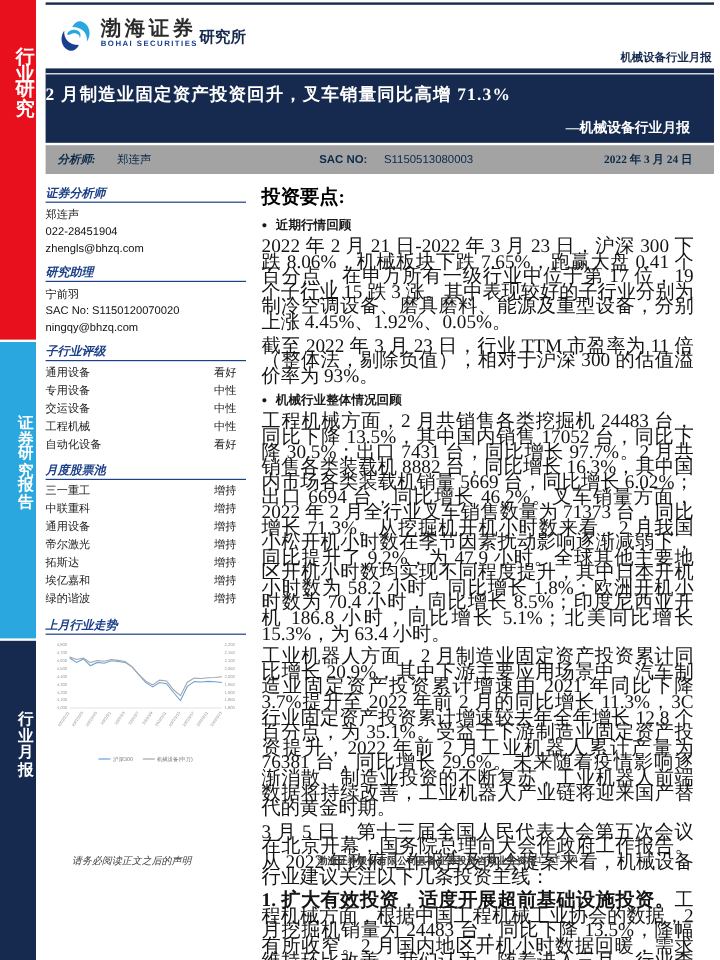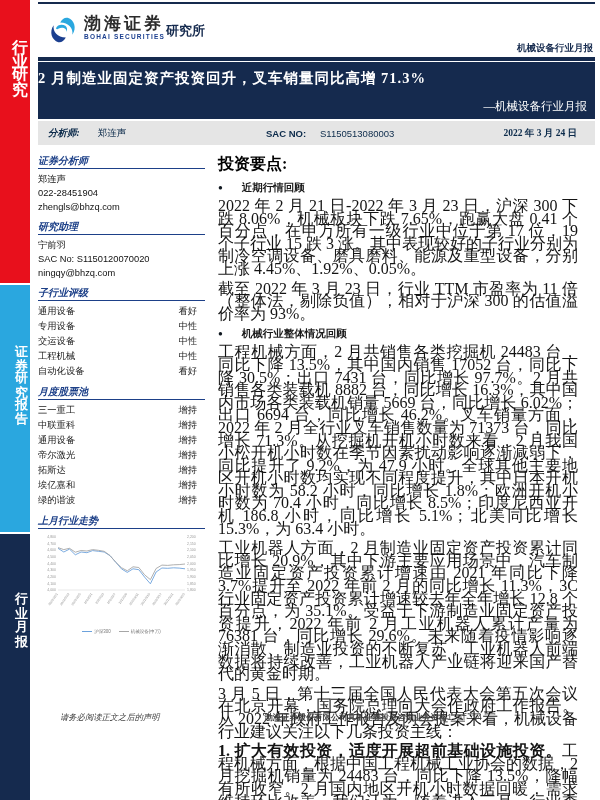--- a/index.html
+++ b/index.html
@@ -32,24 +32,24 @@
   .brand-txt { position:absolute; left:46px; top:14px; }
   .brand-cn { font-size:17px; font-weight:bold; color:#2b2b2b; letter-spacing:3px; line-height:19px; }
   .brand-en { font-size:6.5px; font-weight:bold; color:#1b3f8f; letter-spacing:1.2px;
               font-family:"Liberation Sans","DejaVu Sans",sans-serif; }
   .dept { position:absolute; left:128px; top:22px; font-size:13px; font-weight:bold; color:#152a4e; }
   .report-type { position:absolute; right:2px; bottom:2px; font-size:9.5px; font-weight:bold; color:#152a4e; }
   
   .title-block { position:relative; height:62px; background:#152a4e; margin-bottom:2px; }
   .title-inner-line { position:absolute; left:0; top:4px; width:100%; height:1px; background:#ffffff; }
   .doc-title { padding-top:12px; text-align:left; color:#fff; font-size:14.5px; font-weight:bold; letter-spacing:1px; }
-  .doc-subtitle { position:absolute; right:8px; bottom:5px; color:#fff; font-size:11.5px; font-weight:normal; }
+  .doc-subtitle { position:absolute; right:20px; bottom:5px; color:#fff; font-size:11.5px; font-weight:bold; }
   
   .analyst-bar {
-    height:24px; background:#e5e5e5; display:flex; align-items:center;
+    height:24px; background:#a3a3a3; display:flex; align-items:center;
     color:#0b2a4a; font-size:9.5px; padding:0 10px; position:relative;
   }
   .ab-label { font-weight:bold; font-style:italic; }
   .ab-name { margin-left:18px; }
   .ab-sac-label { position:absolute; left:228px; font-weight:bold; font-family:"Liberation Sans","DejaVu Sans",sans-serif; }
   .ab-sac-no { position:absolute; left:282px; font-family:"Liberation Sans","DejaVu Sans",sans-serif; }
   .ab-date { position:absolute; right:18px; font-weight:bold; }
   
   .columns { display:flex; margin-top:9px; }
   .left-col { width:167px; margin-right:13px; }
@@ -65,21 +65,21 @@
   .l-row { display:flex; justify-content:space-between; font-size:9.3px; height:15px; line-height:15px; }
   .l-row .val { padding-right:8px; }
   
   .chart-box { width:167px; }
   .legend { display:flex; justify-content:center; gap:8px; margin-top:1px; }
   .legend-item { display:flex; align-items:center; gap:2px; font-size:4.5px; color:#777;
                  font-family:"Liberation Sans","DejaVu Sans",sans-serif; }
   .legend-swatch { width:10px; height:1.5px; display:inline-block; }
   
   .m-heading { font-size:16px; font-weight:bold; color:#000; margin-bottom:6px; }
-  .m-bullet { display:flex; align-items:center; font-size:10.5px; font-weight:bold; margin:4px 0 5px;gap:12px; }
+  .m-bullet { display:flex; align-items:center; font-size:10.5px; font-weight:bold; margin:4px 0 5px; }
   .bullet-icon { margin-right:7px; font-size:8px; color:#101820; line-height:10px; }
   .bullet-icon::before { content:"●"; }
   .m-p { font-size:16px; line-height:12.6px; text-align:justify; margin-bottom:7px; color:#141414; }
   .m-p b { font-weight:bold; }
   
   .footer {
     position:absolute; left:0; top:712px; width:100%;
     display:flex; align-items:center; font-size:8.3px; color:#3c3c3c;
   }
   .f-disclaimer { margin-left:22px; font-style:italic; }

